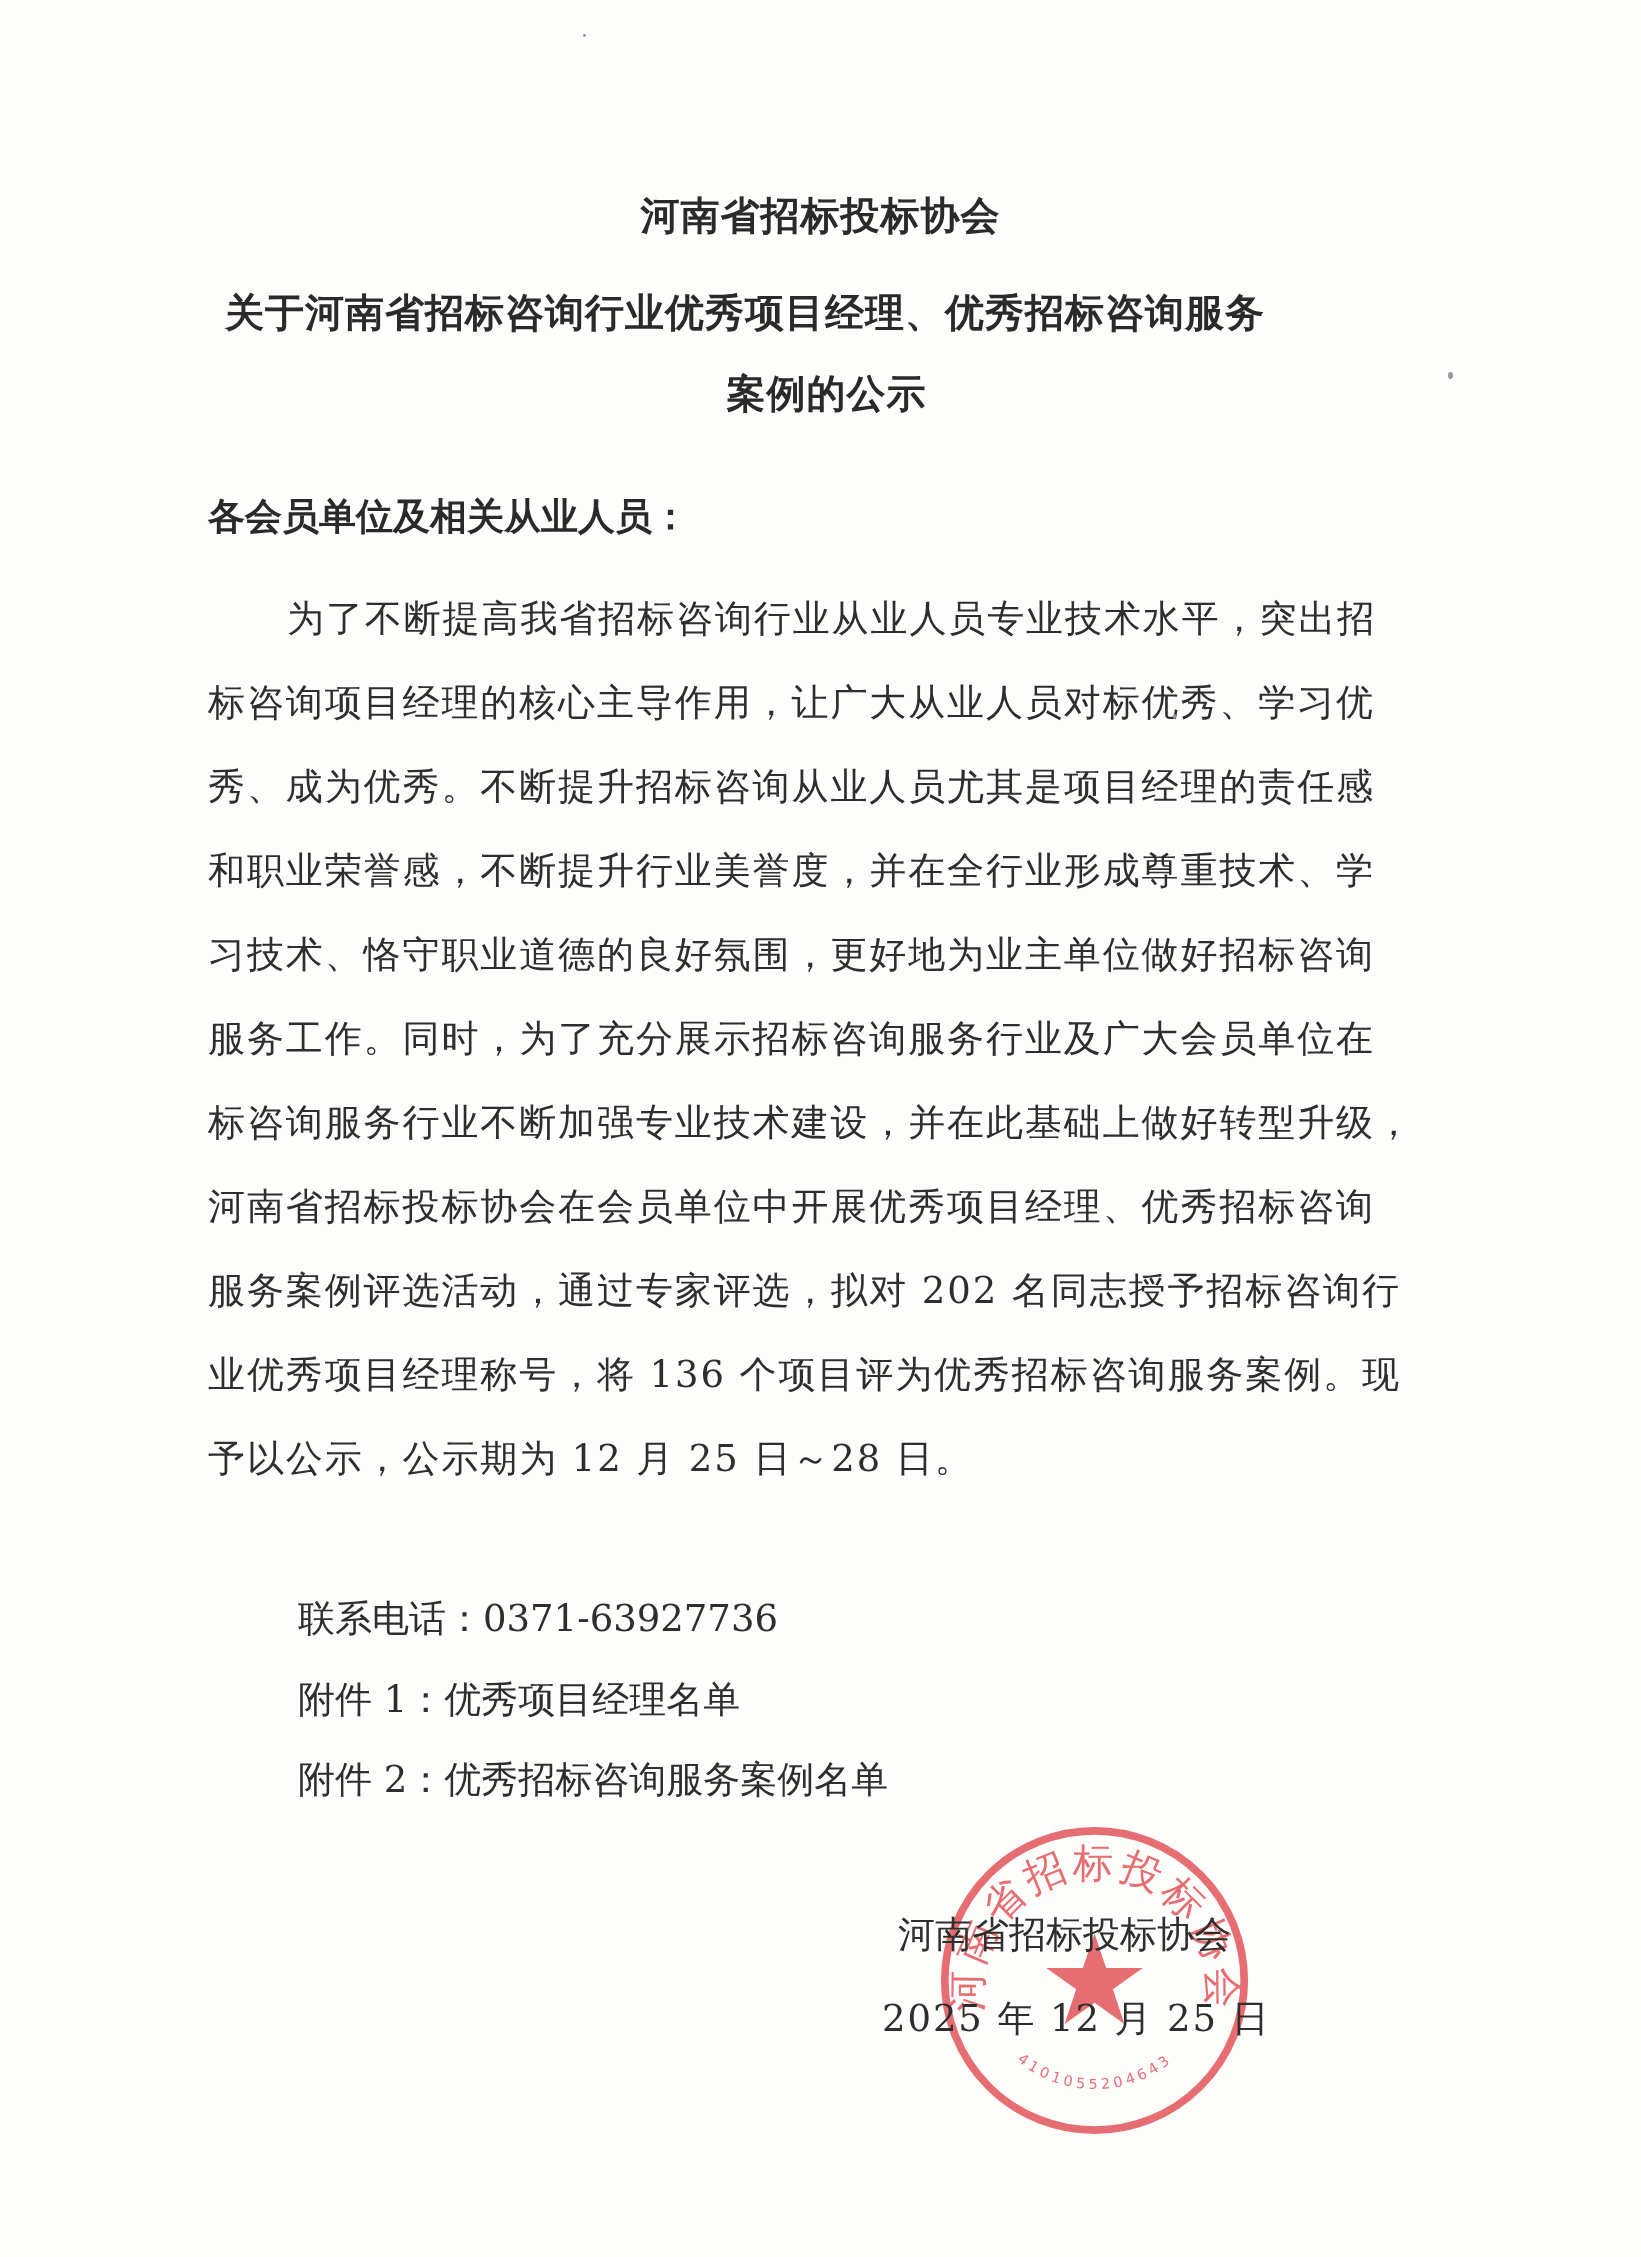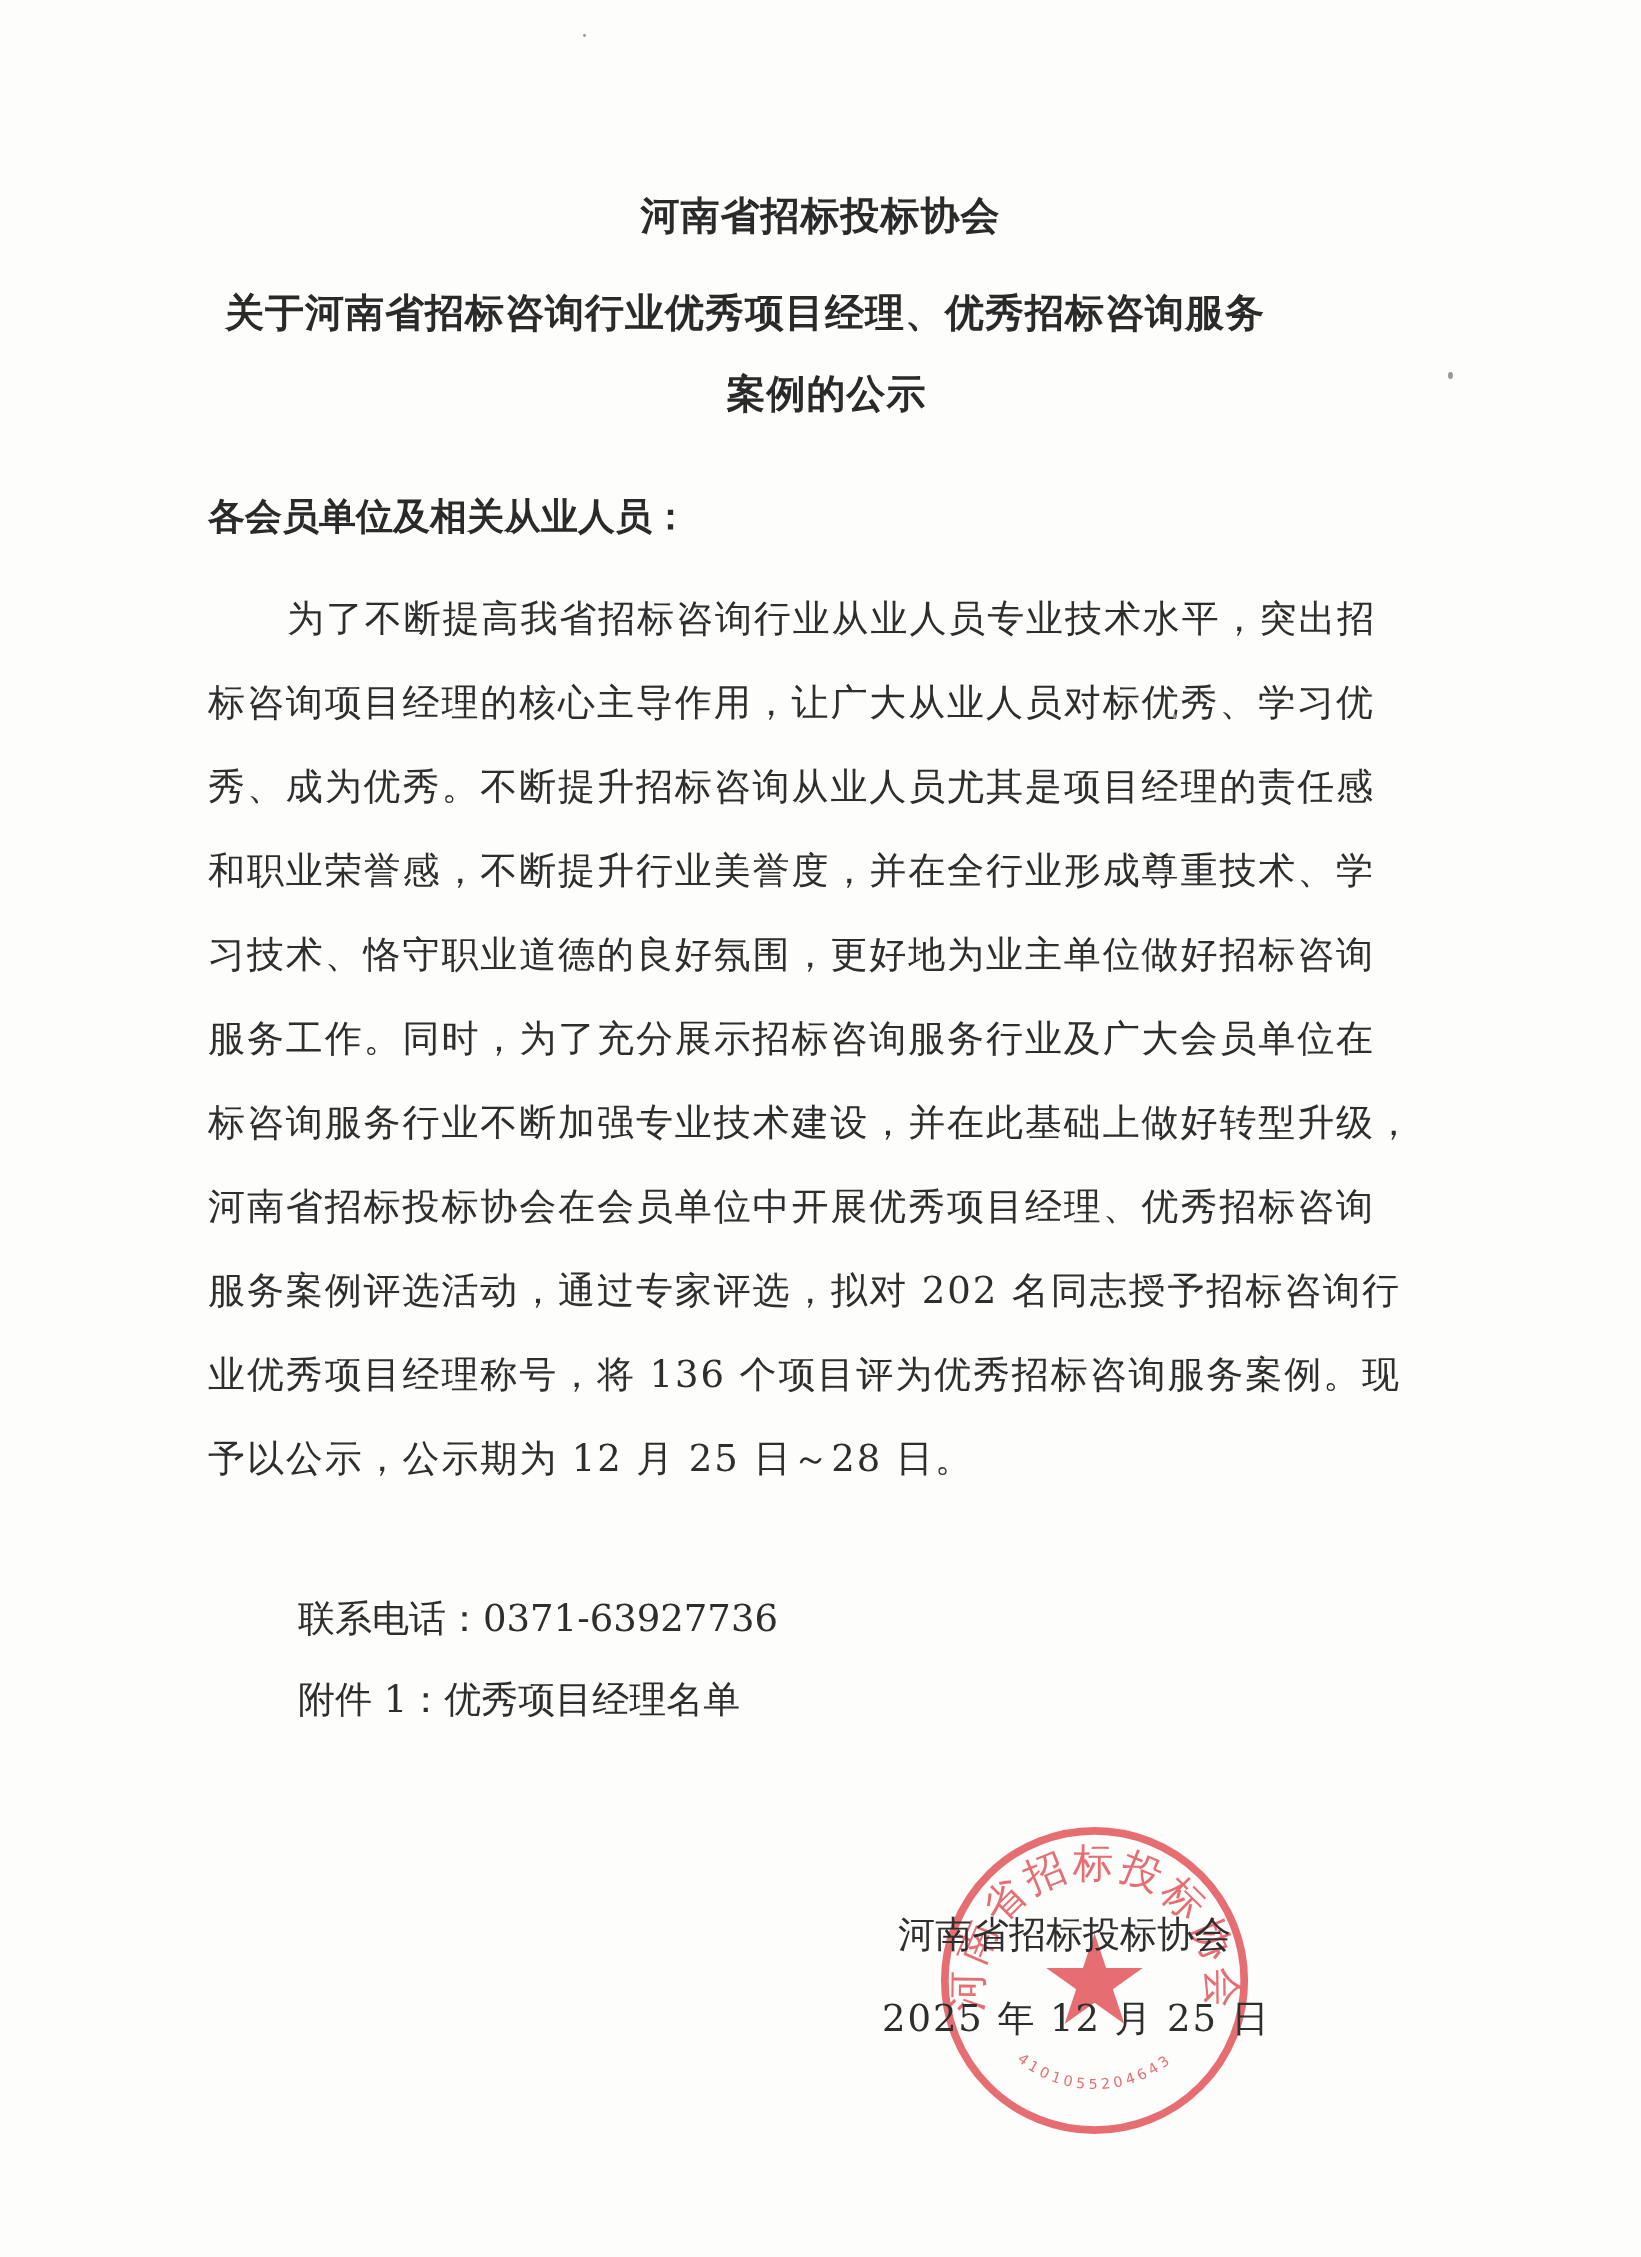--- a/index.html
+++ b/index.html
@@ -72,20 +72,21 @@
     <span class="line noindent">服务工作。同时，为了充分展示招标咨询服务行业及广大会员单位在</span>
     <span class="line noindent">标咨询服务行业不断加强专业技术建设，并在此基础上做好转型升级，</span>
     <span class="line noindent">河南省招标投标协会在会员单位中开展优秀项目经理、优秀招标咨询</span>
     <span class="line noindent">服务案例评选活动，通过专家评选，拟对 202 名同志授予招标咨询行</span>
     <span class="line noindent">业优秀项目经理称号，将 136 个项目评为优秀招标咨询服务案例。现</span>
     <span class="line noindent">予以公示，公示期为 12 月 25 日～28 日。</span>
   </div>
 
   <div class="extra contact">联系电话：0371-63927736</div>
   <div class="extra att1">附件 1：优秀项目经理名单</div>
+  <div class="extra att2">附件 2：优秀招标咨询服务案例名单</div>
 
   <svg class="seal" viewBox="0 0 325 322">
     <defs>
       <path id="sealArc" d="M 48 200 A 118 118 0 1 1 277 200"></path>
       <path id="codeArc" d="M 60 220 A 125 125 0 0 0 265 220"></path>
     </defs>
     <circle cx="162" cy="161" r="155" fill="none" stroke="#e0474c" stroke-width="8"></circle>
     <polygon fill="#e0474c" points="162,112 174,148 212,148 181,170 193,206 162,184 131,206 143,170 112,148 150,148"></polygon>
     <text font-family="DejaVu Sans, sans-serif" font-size="42" fill="#e0474c" letter-spacing="4">
       <textPath href="#sealArc" startOffset="50%" text-anchor="middle">河南省招标投标协会</textPath>

